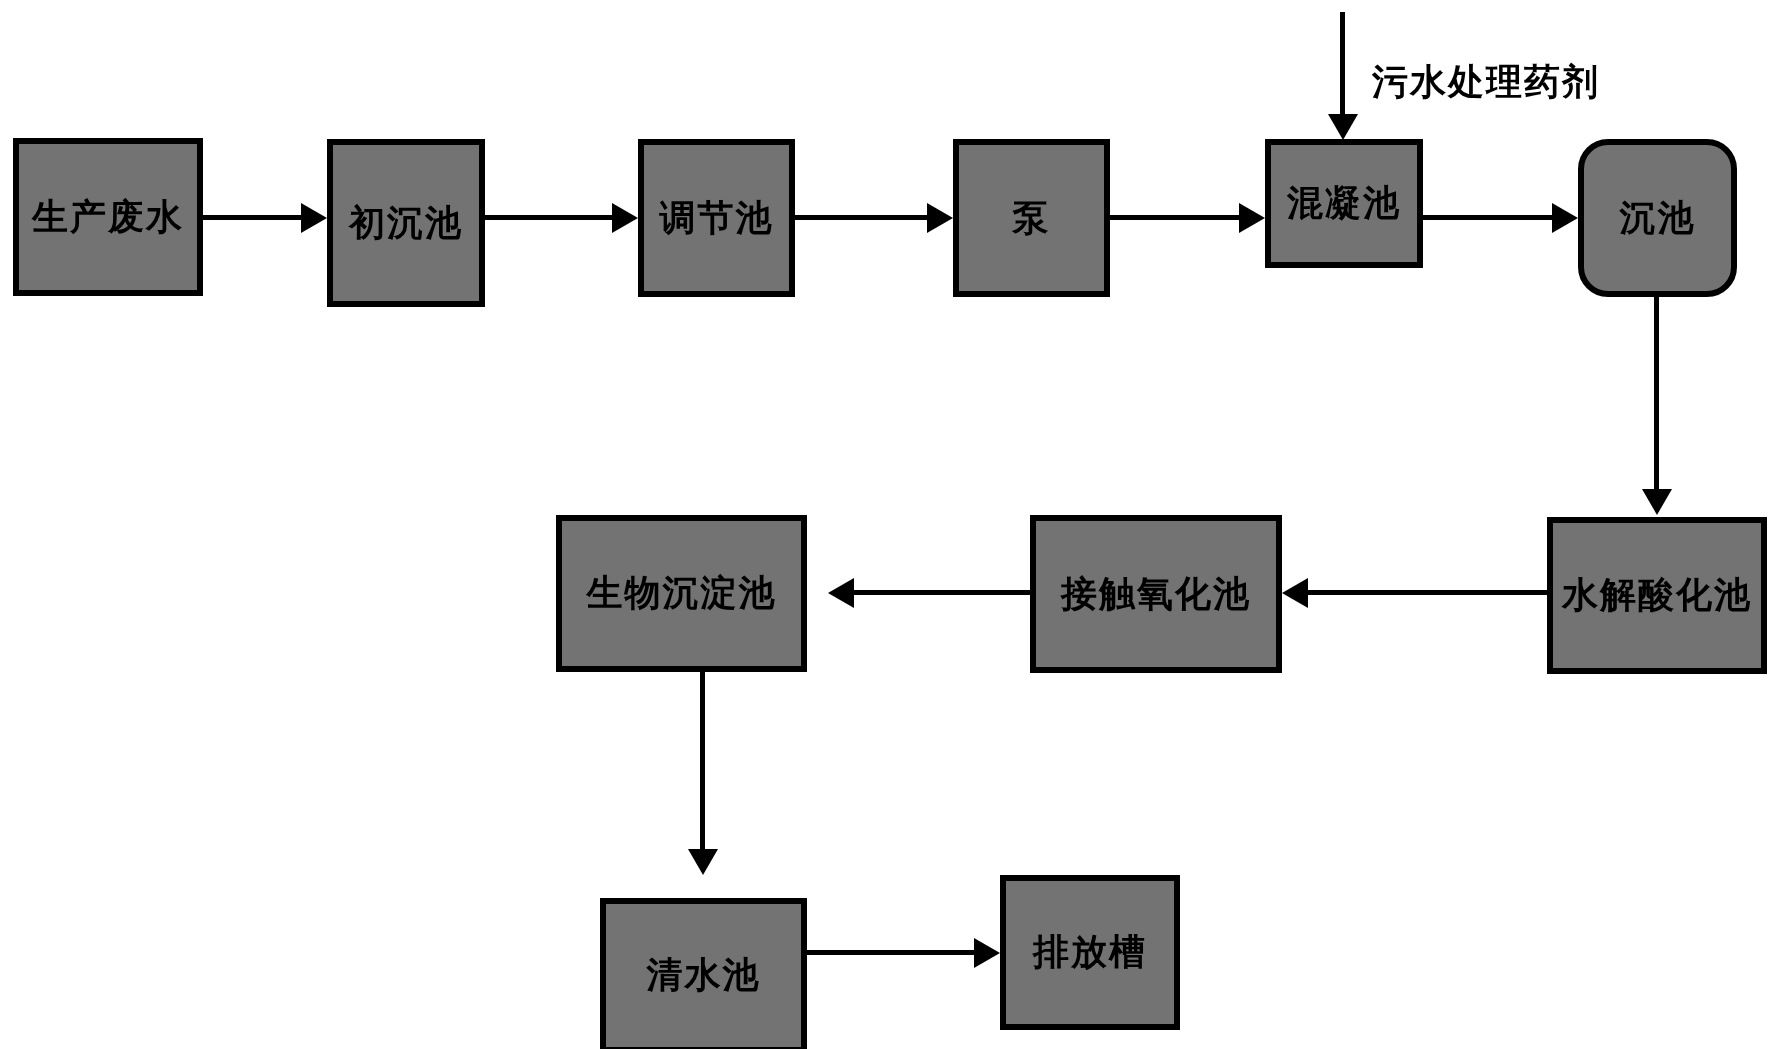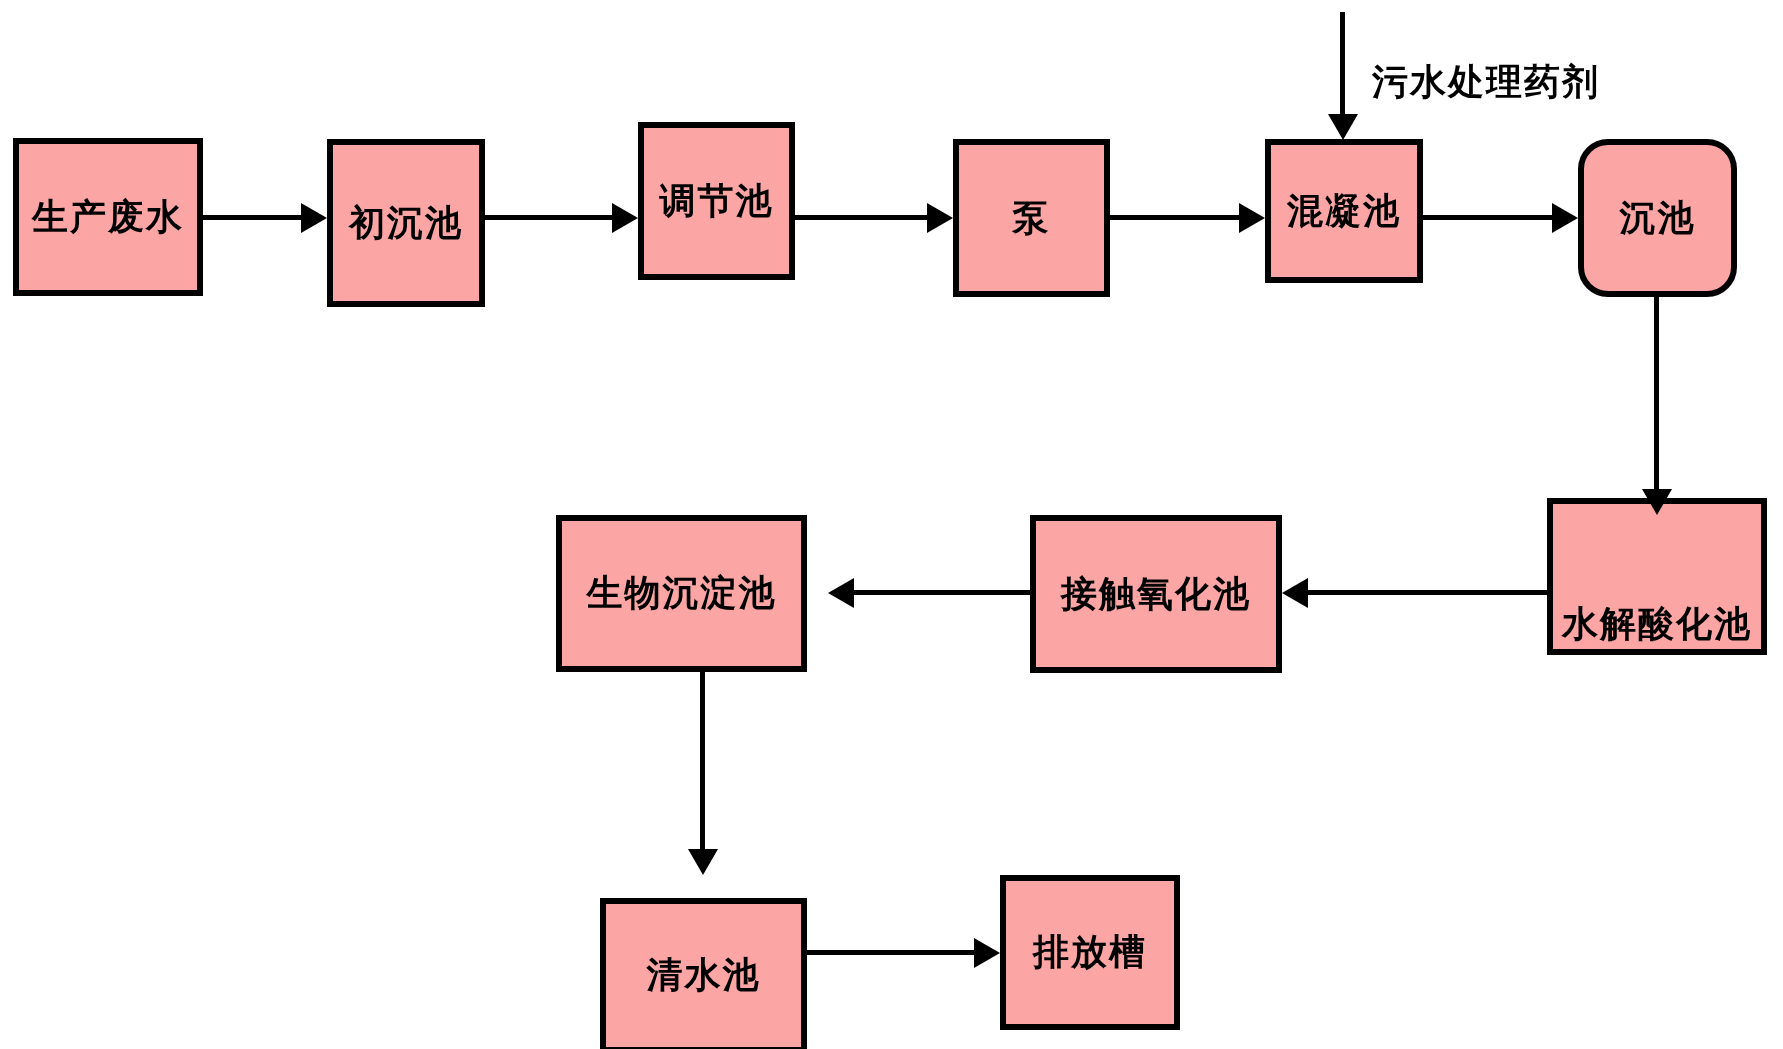--- a/index.html
+++ b/index.html
@@ -13,21 +13,21 @@
     height: 1049px;
     background: #ffffff;
     font-family: "DejaVu Sans", "Liberation Sans", sans-serif;
     color: #000000;
     overflow: hidden;
   }
   .node {
     position: absolute;
     box-sizing: border-box;
     border: 6px solid #000000;
-    background: #fca5a5;
+    background: #737373;
     display: flex;
     align-items: center;
     justify-content: center;
   }
   .node-label {
     font-size: 36px;
     font-weight: 700;
     letter-spacing: 2px;
     white-space: nowrap;
   }
@@ -73,34 +73,34 @@
 <body>
 
 <div id="canvas">
 
   <div class="node" style="left:13px;   top:138px; width:190px; height:158px;">
     <span class="node-label">生产废水</span>
   </div>
   <div class="node" style="left:327px;  top:139px; width:158px; height:168px;">
     <span class="node-label">初沉池</span>
   </div>
-  <div class="node" style="left:638px;  top:122px; width:157px; height:158px;">
+  <div class="node" style="left:638px;  top:139px; width:157px; height:158px;">
     <span class="node-label">调节池</span>
   </div>
   <div class="node" style="left:953px;  top:139px; width:157px; height:158px;">
     <span class="node-label">泵</span>
   </div>
-  <div class="node" style="left:1265px; top:139px; width:158px; height:144px;">
+  <div class="node" style="left:1265px; top:139px; width:158px; height:129px;">
     <span class="node-label">混凝池</span>
   </div>
   <div class="node" style="left:1578px; top:139px; width:159px; height:158px;border-radius:30px;">
     <span class="node-label">沉池</span>
   </div>
 
-  <div class="node" style="left:1547px; top:498px; width:220px; height:157px;align-items:flex-end;">
+  <div class="node" style="left:1547px; top:517px; width:220px; height:157px;">
     <span class="node-label">水解酸化池</span>
   </div>
   <div class="node" style="left:1030px; top:515px; width:252px; height:158px;">
     <span class="node-label">接触氧化池</span>
   </div>
   <div class="node" style="left:556px;  top:515px; width:251px; height:157px;">
     <span class="node-label">生物沉淀池</span>
   </div>
 
   <div class="node" style="left:600px;  top:875px; width:207px; height:155px;margin-top:23px;">

